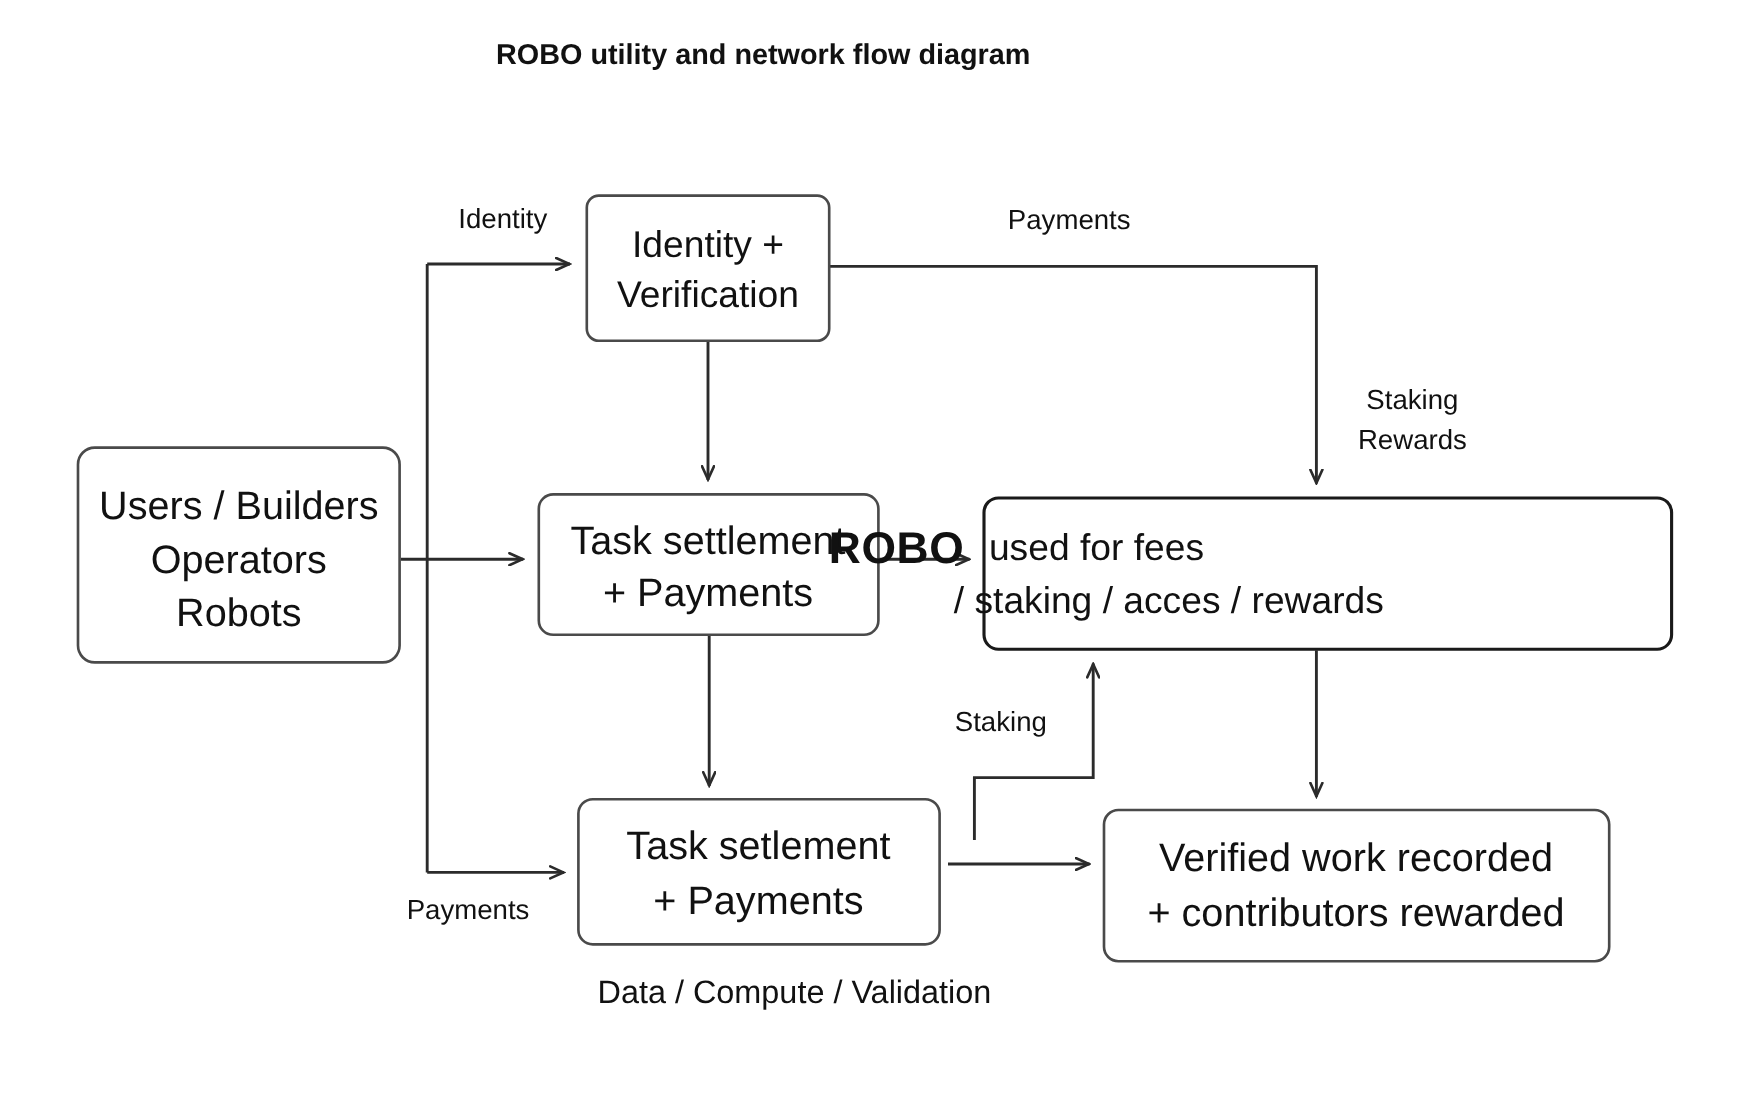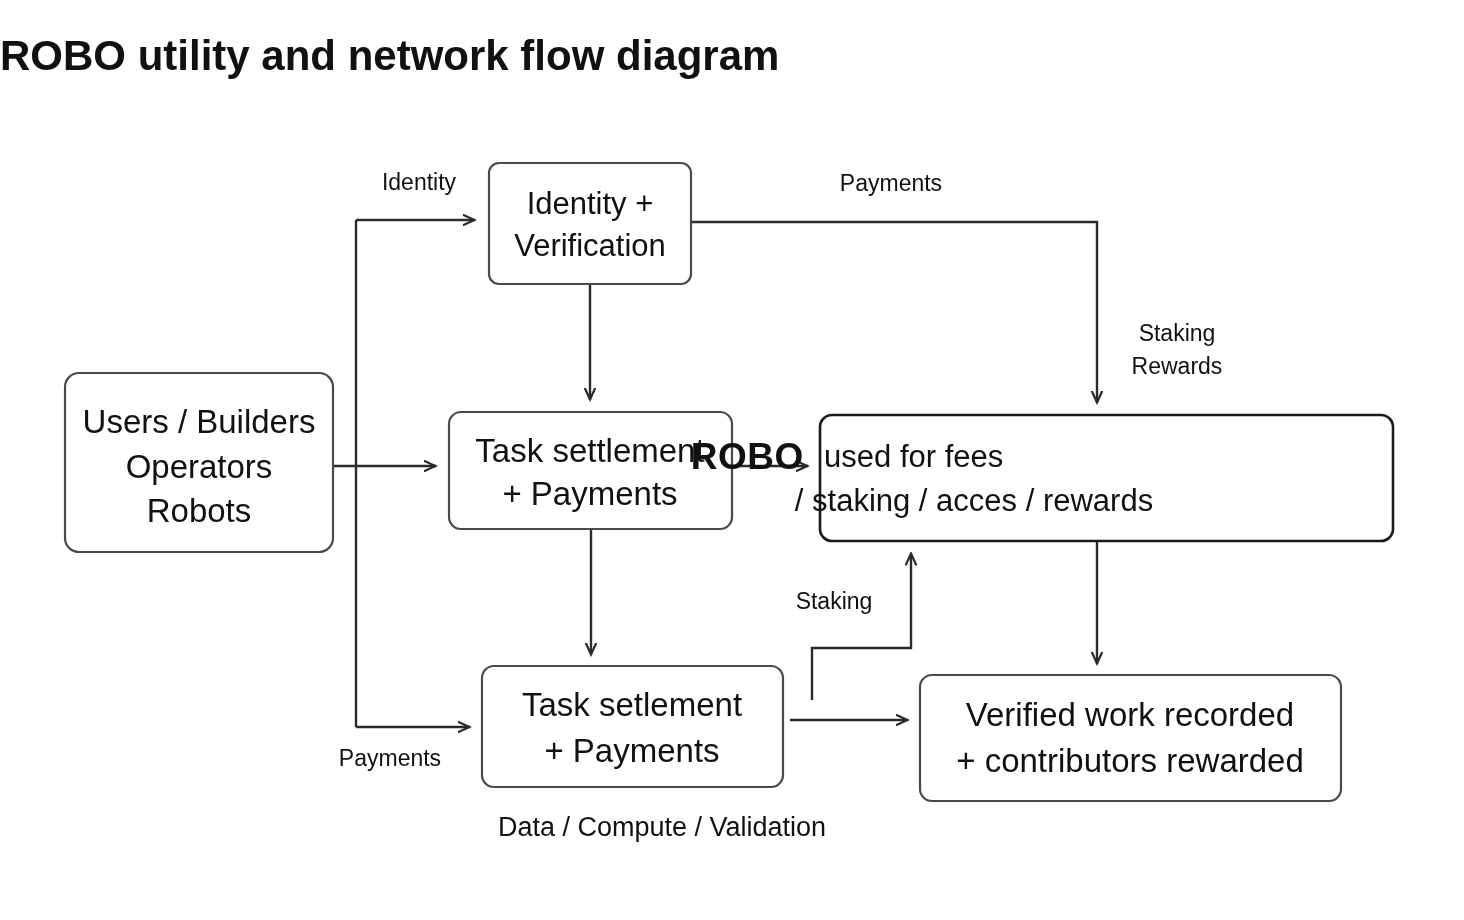--- a/index.html
+++ b/index.html
@@ -17,22 +17,22 @@
              text-anchor:middle;dominant-baseline:middle;}
   .t30{font-size:31px;}
   .t32{font-size:33px;}
   .robo-brand{font-size:37px;font-weight:bold;letter-spacing:0.5px;}
   .robo-rest{font-size:31px;}
   .edge-label{fill:#111111;font-size:23px;text-anchor:middle;
               font-family:"Liberation Sans","DejaVu Sans",sans-serif;}
   .caption{fill:#111111;font-size:27px;text-anchor:middle;
            font-family:"Liberation Sans","DejaVu Sans",sans-serif;}
   #title{
-    position:absolute;left:0;top:32px;width:1272px;
-    font-size:42px;color:#111111;font-family:"Liberation Sans","DejaVu Sans",sans-serif;
+    position:absolute;left:0;top:32px;width:1272px;text-align:center;
+    font-size:24px;color:#111111;font-family:"Liberation Sans","DejaVu Sans",sans-serif;
   }
   #title .brand{font-weight:bold;}
   #title .rest{font-weight:bold;}
 </style>
 </head>
 <body>
 
 <div id="stage">
 
   <div id="title">

